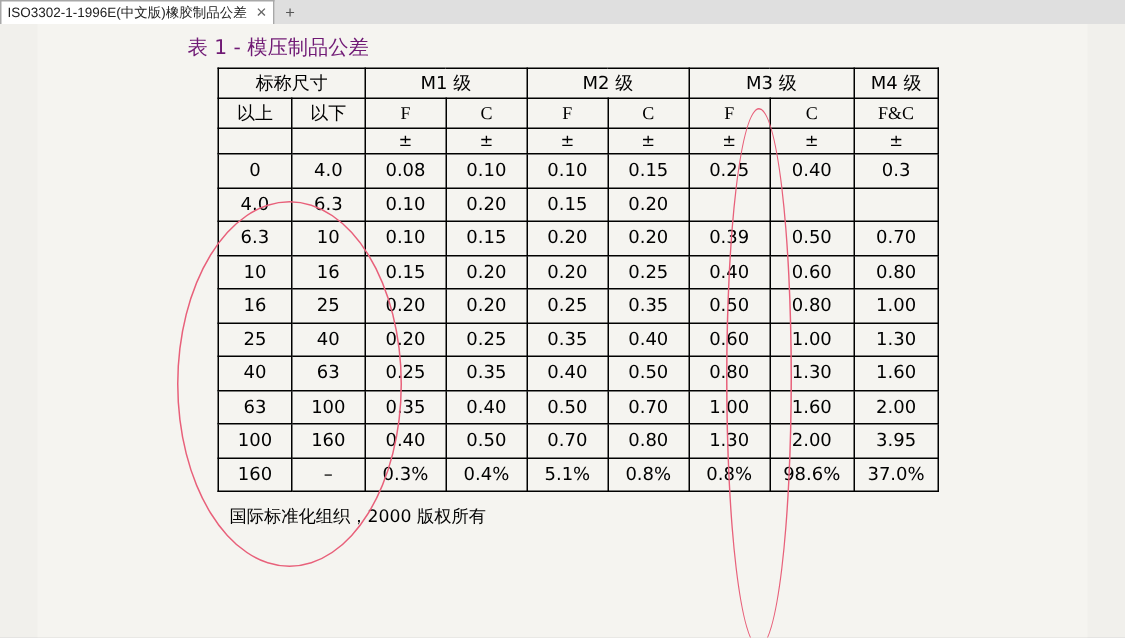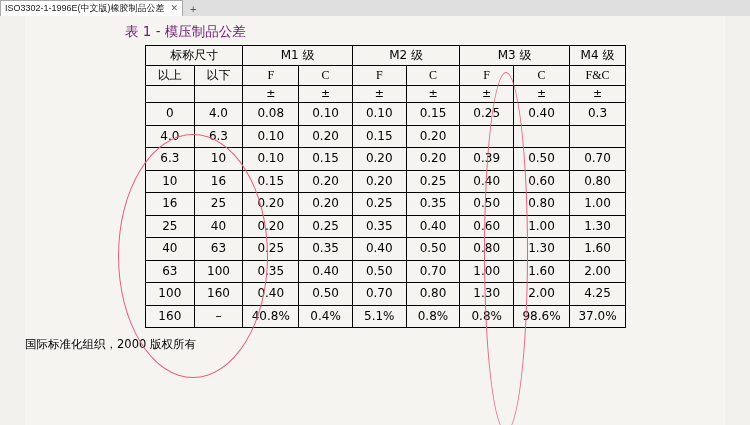--- a/index.html
+++ b/index.html
@@ -125,20 +125,21 @@
   table.tolerance tbody td {
     height: 21.5px;
     line-height: 21.5px;
     font-size: 12px;
   }
   .col-size { width: 58px; }
   .col-val  { width: 62px; }
   .col-fc   { width: 62px; }
   
   .footer {
+    margin-left: 128px;
     margin-top: 8px;
     font-family: "DejaVu Sans", sans-serif;
     font-size: 11.5px;
     color: #000;
     line-height: 16px;
   }
   
   .ellipse {
     position: absolute;
     border: 1.4px solid #e8607a;
@@ -300,26 +301,26 @@
           </tr>
           <tr>
             <td>100</td>
             <td>160</td>
             <td>0.40</td>
             <td>0.50</td>
             <td>0.70</td>
             <td>0.80</td>
             <td>1.30</td>
             <td>2.00</td>
-            <td>4.25</td>
+            <td>3.95</td>
           </tr>
           <tr>
             <td>160</td>
             <td>–</td>
-            <td>40.8%</td>
+            <td>0.3%</td>
             <td>0.4%</td>
             <td>5.1%</td>
             <td>0.8%</td>
             <td>0.8%</td>
             <td>98.6%</td>
             <td>37.0%</td>
           </tr>
         </tbody>
       </table>
 

